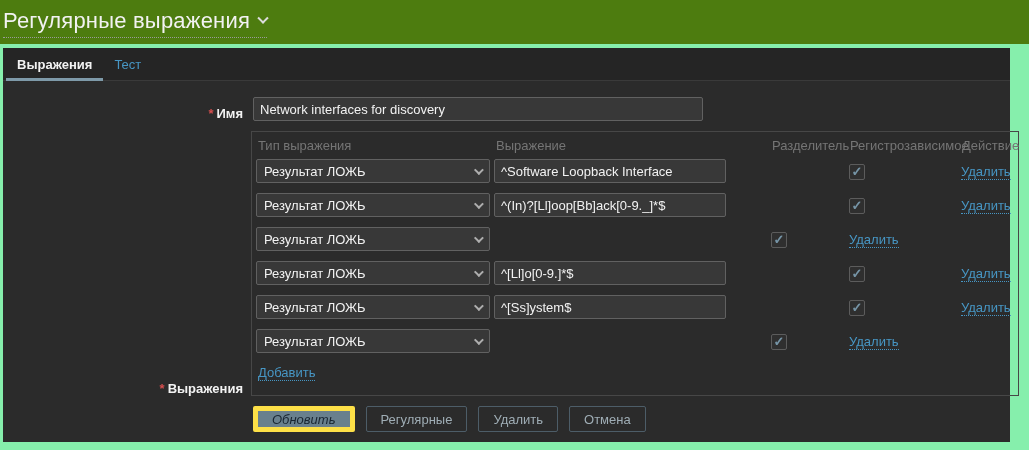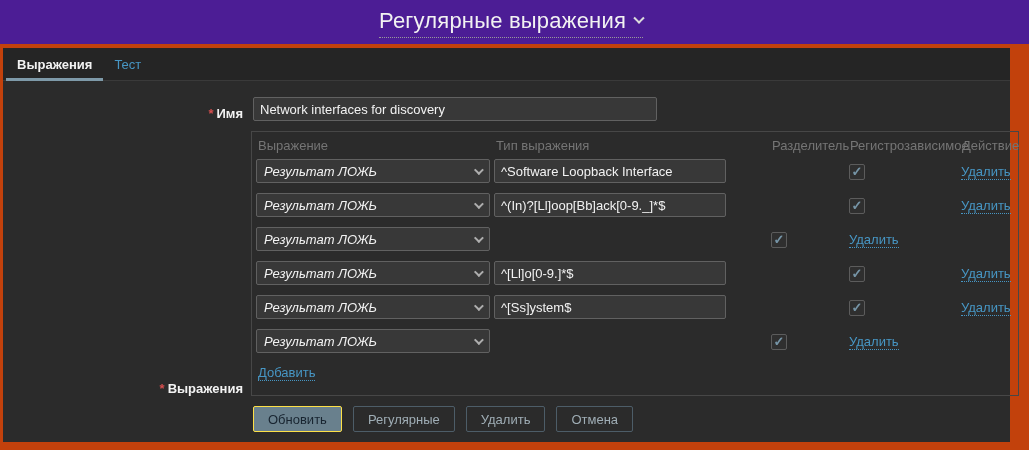--- a/index.html
+++ b/index.html
@@ -6,23 +6,22 @@
   html,body { width: 1029px; height: 450px; overflow: hidden; }
   body {
     font-family: "Liberation Sans", sans-serif;
     background: #0a0a0a;
     color: #f2f2f2;
   }
 
   
   .page-header {
     height: 44px;
-    background: #4c1d95;
+    background: #4d7c0f;
     padding: 8px 10px 0 3px;
-    text-align: center;
   }
   .title-wrap {
     display: inline-flex;
     align-items: center;
     gap: 9px;
     border-bottom: 1px dotted #9a9a9a;
     padding-bottom: 3px;
     cursor: pointer;
   }
   .page-title {
@@ -33,21 +32,21 @@
   }
   .chev {
     width: 8px; height: 8px;
     border-right: 2px solid #dcdcdc;
     border-bottom: 2px solid #dcdcdc;
     transform: rotate(45deg) translate(-2px,-2px);
     display: inline-block;
   }
 
   
-  .content { background: #c2410c; height: 406px; padding: 4px 19px 0 3px; }
+  .content { background: #86efac; height: 406px; padding: 4px 19px 0 3px; }
   .panel { background: #2b2b2b; height: 394px; }
 
   .tabs {
     background: #252525;
     border-bottom: 1px solid #3a3a3a;
     height: 33px;
     display: flex;
     align-items: stretch;
     padding-left: 3px;
   }
@@ -84,21 +83,21 @@
     background: #383838;
     border: 1px solid #616161;
     color: #f2f2f2;
     font-family: "Liberation Sans", sans-serif;
     font-size: 13px;
     height: 24px;
     padding: 0 6px;
     border-radius: 2px;
     outline: none;
   }
-  .name-input { width: 404px; margin-left: 10px; }
+  .name-input { width: 450px; margin-left: 10px; }
 
   
   .expr-table {
     margin-left: 8px;
     width: 768px;
     border: 1px solid #474747;
     padding: 6px 6px 14px 4px;
   }
   .grid-row {
     display: grid;
@@ -120,21 +119,20 @@
     background: #383838;
     border: 1px solid #616161;
     border-radius: 2px;
     display: flex;
     align-items: center;
     justify-content: space-between;
     padding: 0 8px 0 7px;
     font-size: 13px;
     color: #f2f2f2;
     cursor: pointer;
-    font-style: italic;
   }
   .select-chev {
     width: 7px; height: 7px;
     border-right: 2px solid #aeaeae;
     border-bottom: 2px solid #aeaeae;
     transform: rotate(45deg) translateY(-2px);
     flex-shrink: 0;
   }
   .expr-input { width: 232px; }
 
@@ -173,22 +171,23 @@
   button {
     font-family: "Liberation Sans", sans-serif;
     font-size: 13px;
     height: 26px;
     padding: 0 14px;
     border-radius: 2px;
     cursor: pointer;
   }
   .btn-primary {
     background: #69808d;
-    border: 1px solid #fde047;
+    border: 5px solid #fde047;
     color: #182430;
+    font-style: italic;
   }
   .btn-secondary {
     background: transparent;
     border: 1px solid #4d5d68;
     color: #9fadb5;
   }
 </style>
 </head>
 <body>
 
@@ -216,22 +215,22 @@
       <div class="form-row">
         <label class="form-label"><span class="req">*</span><span>Имя</span></label>
         <input class="text name-input" type="text" value="Network interfaces for discovery" style="">
       </div>
 
       <div class="form-row">
         <label class="form-label"><span class="req">*</span><span>Выражения</span></label>
 
         <div class="expr-table">
           <div class="grid-row hdr">
+            <div class="hcell">Тип выражения</div>
             <div class="hcell">Выражение</div>
-            <div class="hcell">Тип выражения</div>
             <div class="hcell">Разделитель</div>
             <div class="hcell">Регистрозависимое</div>
             <div class="hcell">Действие</div>
           </div>
 
           <div id="rows-container">
               <div class="grid-row data-row">
               <div>
                 <div class="select-box">
                   <span>Результат ЛОЖЬ</span>

